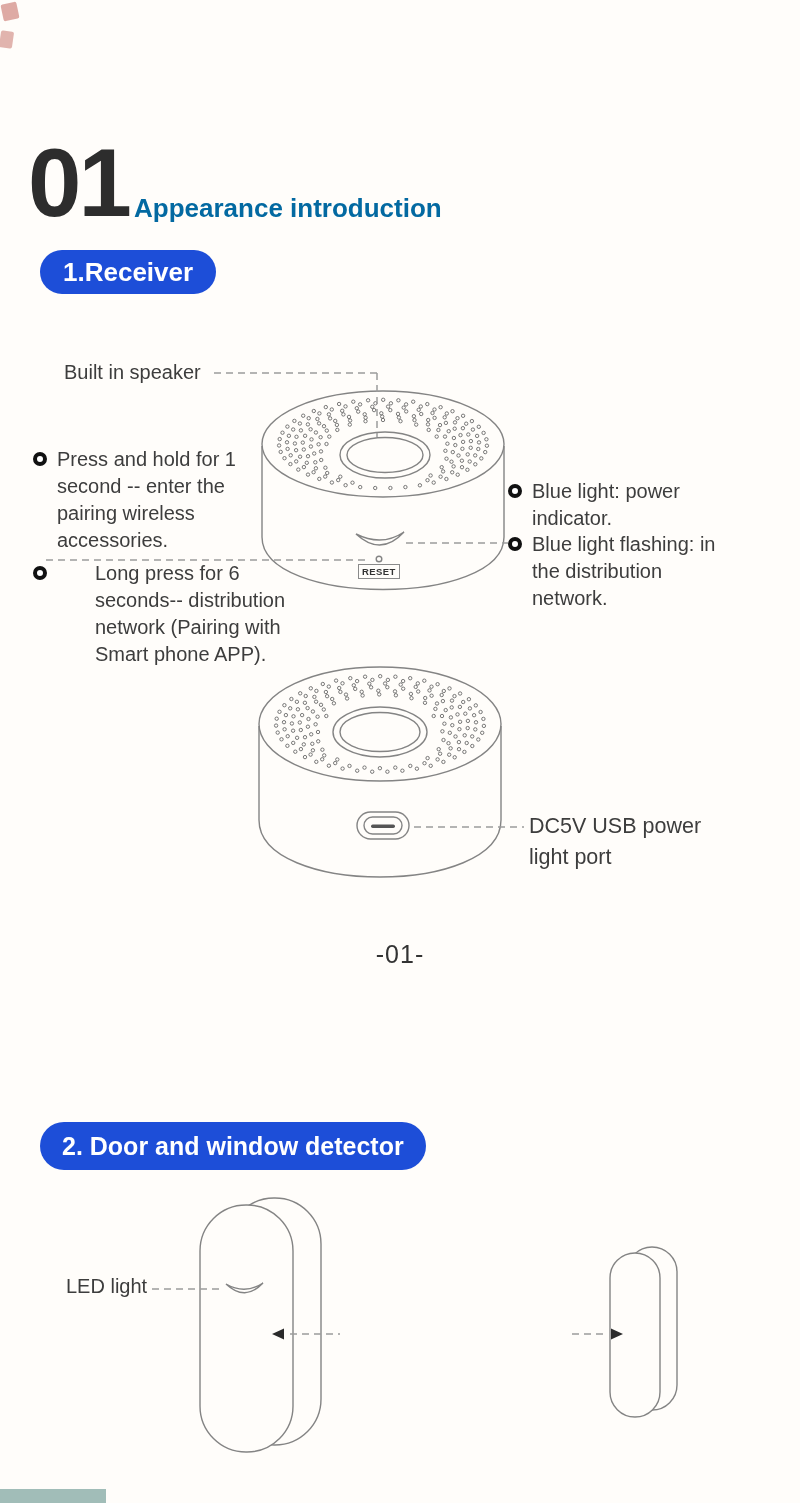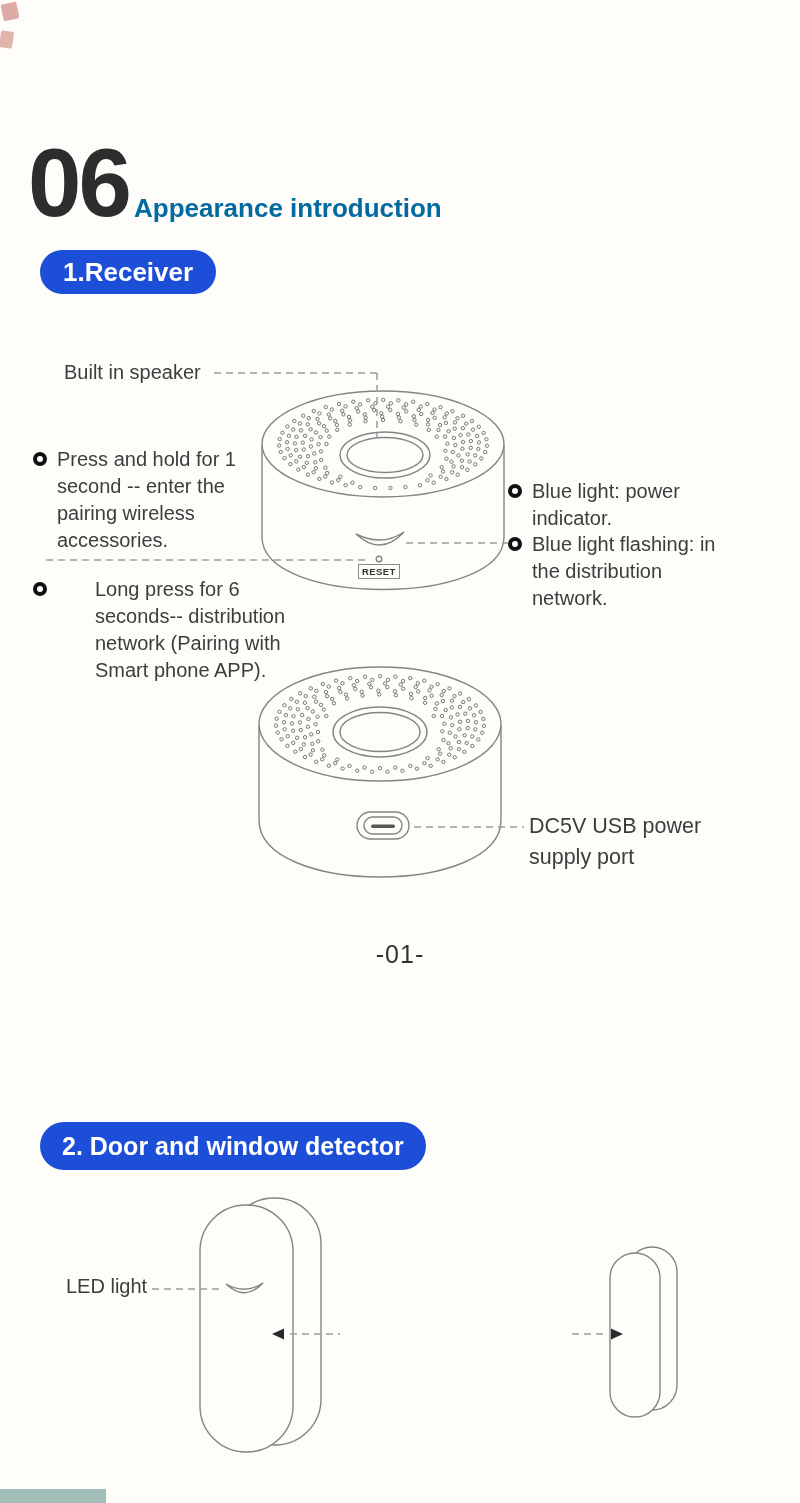--- a/index.html
+++ b/index.html
@@ -21,21 +21,21 @@
   .badge2{left:40px;top:1098px;height:48px;border-radius:24px;font-size:25px;padding:0 22px;margin-top:24px;}
 
   .lbl{position:absolute;color:#3d3d3d;font-size:20px;}
   .speaker{left:64px;top:361px;}
   .usb{left:529px;top:811px;width:200px;font-size:21.5px;line-height:31px;}
   .led{left:66px;top:1275px;}
 
   .bullet{position:absolute;display:flex;gap:10px;color:#3d3d3d;font-size:20px;line-height:27px;}
   .donut{flex:0 0 auto;width:6px;height:6px;border:4.5px solid #111;border-radius:50%;background:#fff;margin-top:6px;}
   .b1{left:33px;top:446px;width:235px;}
-  .b2{left:33px;top:576px;width:280px;gap:48px;}
+  .b2{left:33px;top:560px;width:280px;gap:48px;}
   .r1{left:508px;top:478px;width:200px;}
   .r2{left:508px;top:531px;width:215px;}
 
   .reset{position:absolute;left:358px;top:564px;border:1.3px solid #8a8a8a;color:#333;
          font-size:9.5px;font-weight:bold;padding:1px 3px;letter-spacing:.4px;background:#fffdfa;}
 
   .pageno{position:absolute;left:0;right:0;top:940px;text-align:center;font-size:25px;color:#333;letter-spacing:1px;}
 
   .inductive{position:absolute;left:331px;top:1320px;width:250px;text-align:center;color:#3d3d3d;
              font-size:20.5px;line-height:26.5px;}
@@ -448,21 +448,21 @@
     <g fill="#2a2a2a" stroke="none">
       <polygon points="272,1334 284,1328.5 284,1339.5"></polygon>
       <polygon points="623,1334 611,1328.5 611,1339.5"></polygon>
     </g>
   </svg>
 
   <div class="mk1"></div>
   <div class="mk2"></div>
   <div class="mkteal"></div>
 
-  <div class="hdr-num">06</div>
+  <div class="hdr-num">01</div>
   <div class="hdr-title">Appearance introduction</div>
 
   <div class="badge badge1">1.Receiver</div>
   <div class="lbl speaker">Built in speaker</div>
 
   <div class="bullet b1">
     <span class="donut"></span>
     <span>Press and hold for 1 second -- enter the pairing wireless accessories.</span>
   </div>
   <div class="bullet b2">
@@ -472,20 +472,20 @@
   <div class="bullet r1">
     <span class="donut"></span>
     <span>Blue light: power indicator.</span>
   </div>
   <div class="bullet r2">
     <span class="donut"></span>
     <span>Blue light flashing: in the distribution network.</span>
   </div>
 
   <div class="reset">RESET</div>
-  <div class="lbl usb">DC5V USB power supply port</div>
+  <div class="lbl usb">DC5V USB power light port</div>
 
   <div class="pageno">-01-</div>
 
   <div class="badge badge2">2. Door and window detector</div>
   <div class="lbl led">LED light</div>
 
 </div>
 
 </body></html>

